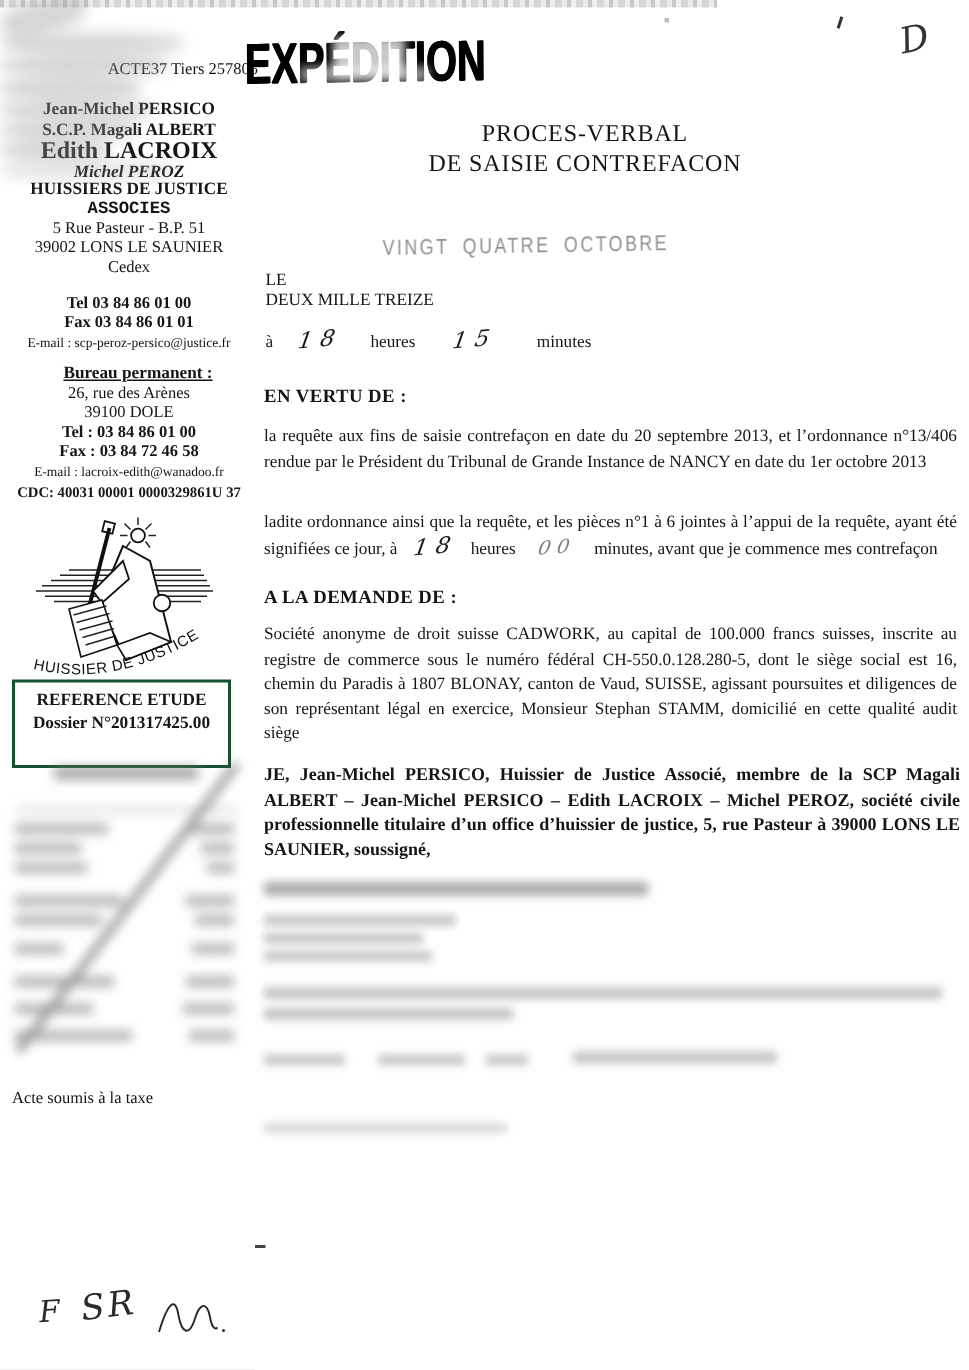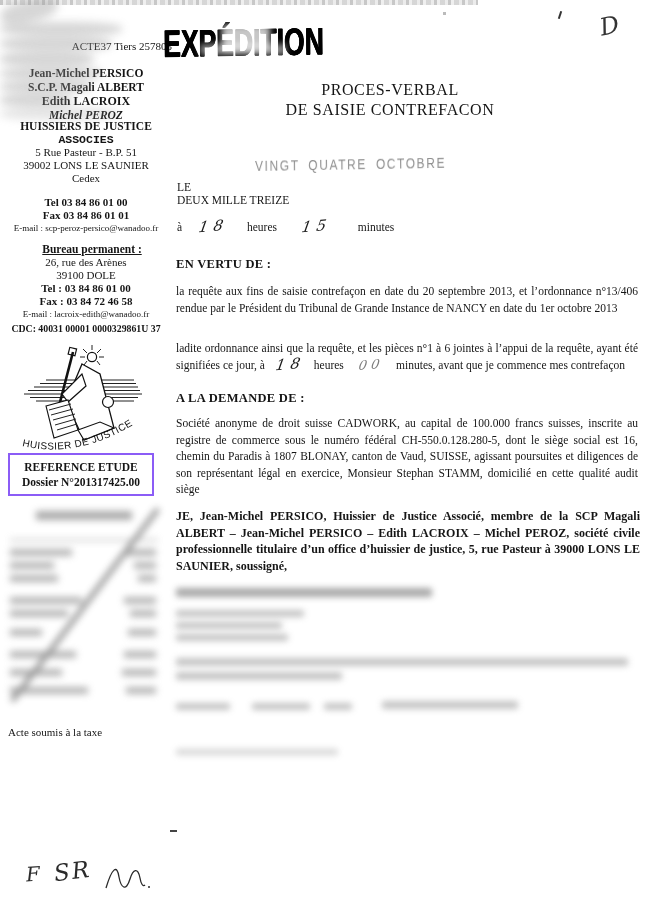--- a/index.html
+++ b/index.html
@@ -23,21 +23,21 @@
          background:repeating-linear-gradient(90deg,#9a9a9a 0 3px,#e2e2e2 3px 6px,#b5b5b5 6px 11px,#dcdcdc 11px 14px);}
   .stamp-exp{font-family:"Liberation Sans",sans-serif;font-weight:bold;font-size:34px;
              color:#000;transform:scale(.78,1.12) rotate(-.6deg);transform-origin:left top;
              letter-spacing:0;white-space:nowrap;
              text-shadow:.6px 0 #000,-.4px 0 #000,0 .4px #000;}
   .stamp-date{font-family:"Liberation Sans",sans-serif;font-size:14.5px;color:#8f8f8f;
               letter-spacing:2px;word-spacing:5px;white-space:nowrap;
               transform:scaleX(.82) rotate(-.8deg);transform-origin:left top;filter:blur(.4px);}
   .fade{position:absolute;background:rgba(255,255,255,.78);filter:blur(3px);}
   .titleln{font-weight:normal;font-size:16px;letter-spacing:.6px;line-height:20px;}
-  .refbox{border:2px solid #8b5cf6;width:138px;padding:5px 2px 4px;text-align:center;}
+  .refbox{border:2px solid #14532d;width:138px;padding:5px 2px 20px;text-align:center;}
   .refbox div{font-weight:bold;font-size:11.5px;line-height:15px;}
   .handD{font-family:"DejaVu Serif",serif;font-style:italic;font-size:24px;color:#333;
          transform:rotate(-12deg);}
   .initial{font-family:"DejaVu Serif",serif;font-style:italic;color:#2a2a2a;}
   svg .ln{stroke:#222;stroke-width:1;fill:none;}
 </style>
 </head>
 <body>
 
 <div class="page">
@@ -45,36 +45,36 @@
   <div class="noise"></div>
   <div class="abs" style="left:443px;top:12px;width:3px;height:3px;background:#bbb;"></div>
   <div class="abs" style="left:559px;top:11px;width:2px;height:8px;background:#333;transform:rotate(18deg);"></div>
   <div class="abs" style="left:170px;top:830px;width:7px;height:2px;background:#444;"></div>
 
   <div class="abs ctr leftline" style="left:0;top:40px;width:172px;font-size:11px;text-align:right;">ACTE37 Tiers 257805</div>
 
   <div class="abs ctr" style="left:0;top:66px;width:172px;">
     <div class="b leftline" style="font-size:11.5px;line-height:14px;">Jean-Michel PERSICO</div>
     <div class="b leftline" style="font-size:11.5px;line-height:14px;">S.C.P. Magali ALBERT</div>
-    <div class="b leftline" style="font-size:12px;line-height:14px;">Edith LACROIX</div>
+    <div class="b leftline" style="font-size:16px;line-height:14px;">Edith LACROIX</div>
     <div class="b leftline" style="font-size:11.5px;line-height:14px;font-style:italic;">Michel PEROZ</div>
   </div>
 
   <div class="abs ctr" style="left:0;top:120px;width:172px;">
     <div class="b leftline" style="font-size:11.5px;">HUISSIERS DE JUSTICE</div>
     <div class="b leftline" style="font-size:11.5px;font-family:Liberation Mono, monospace;">ASSOCIES</div>
     <div class="leftline">5 Rue Pasteur - B.P. 51</div>
     <div class="leftline">39002 LONS LE SAUNIER</div>
     <div class="leftline">Cedex</div>
   </div>
 
   <div class="abs ctr" style="left:0;top:196px;width:172px;">
     <div class="b leftline">Tel 03 84 86 01 00</div>
     <div class="b leftline">Fax 03 84 86 01 01</div>
-    <div style="font-size:9px;line-height:12px;">E-mail : scp-peroz-persico@wanadoo.fr</div>
+    <div style="font-size:9px;line-height:12px;">E-mail : scp-peroz-persico@justice.fr</div>
   </div>
 
   <div class="abs ctr" style="left:0;top:243px;width:172px;">
     <div class="b u leftline" style="font-size:11.5px;margin-left:12px;">Bureau permanent :</div>
     <div class="leftline">26, rue des Arènes</div>
     <div class="leftline">39100 DOLE</div>
     <div class="b leftline">Tel : 03 84 86 01 00</div>
     <div class="b leftline">Fax : 03 84 72 46 58</div>
     <div style="font-size:9px;line-height:12px;">E-mail : lacroix-edith@wanadoo.fr</div>
   </div>

